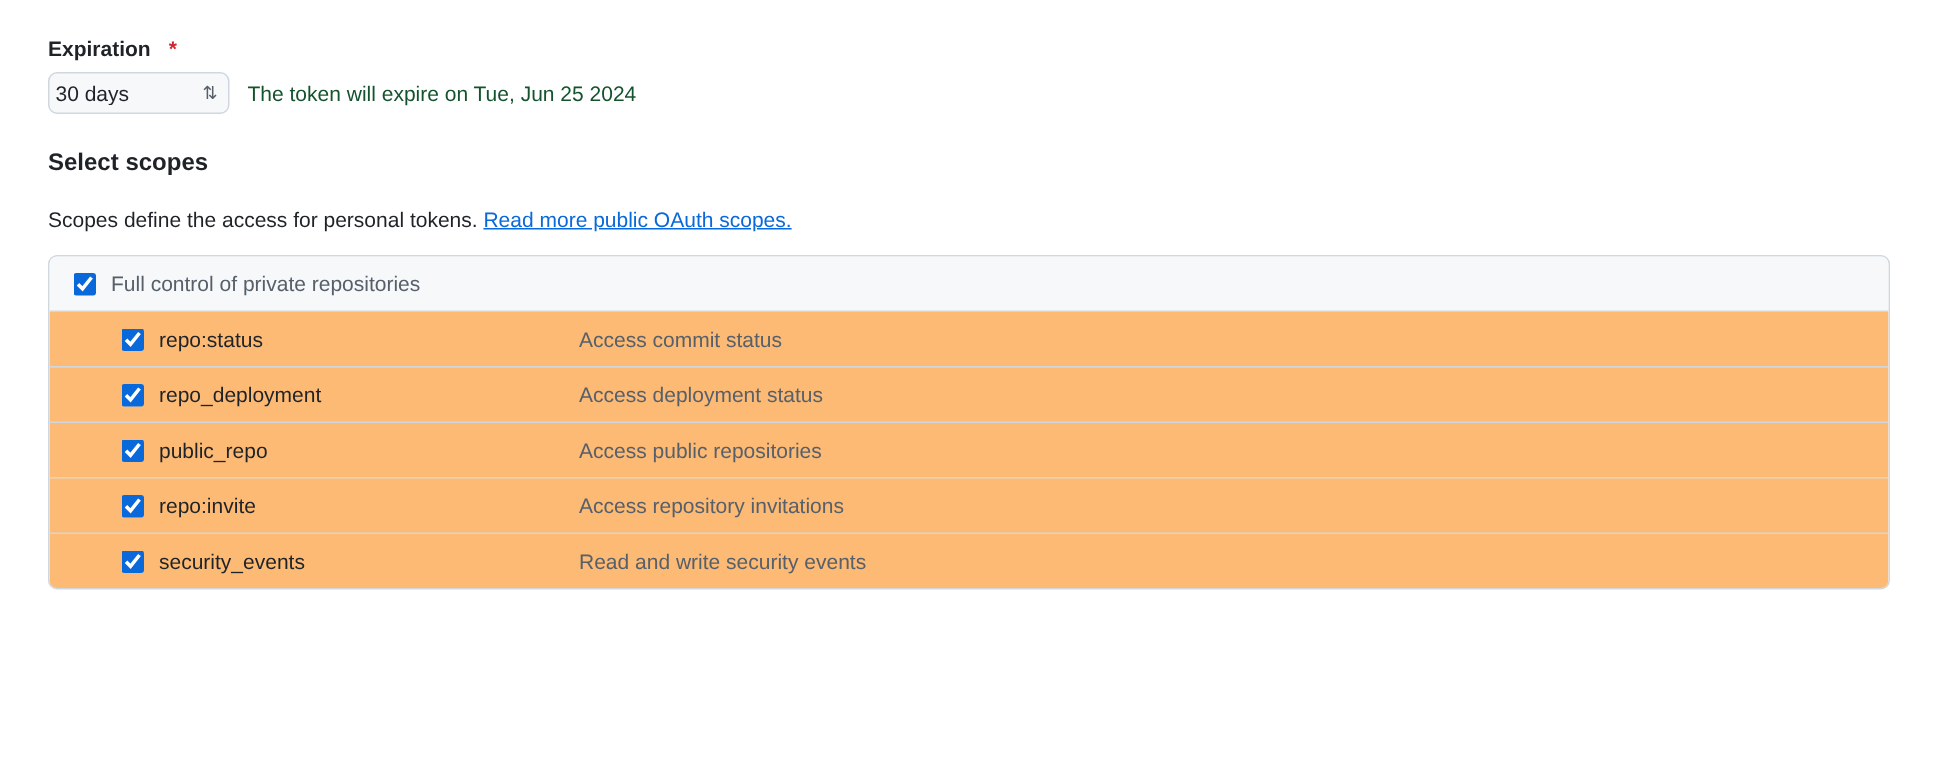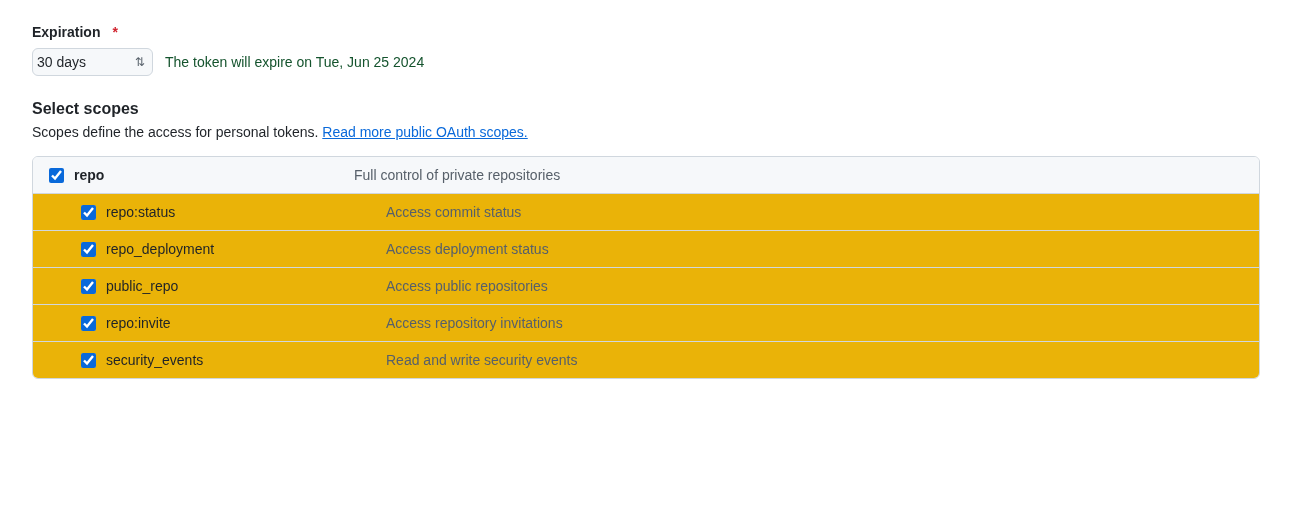--- a/index.html
+++ b/index.html
@@ -65,21 +65,21 @@
       font-size: 14px;
       color: #14532d;
     }
 
     .select-scopes-section { margin-bottom: 20px; }
 
     .select-scopes-title {
       font-size: 16px;
       font-weight: 600;
       color: #1f2328;
-      margin-bottom: 6px;
+      margin-bottom: 20px;
     }
 
     .scopes-description {
       font-size: 14px;
       color: #1f2328;
       margin-bottom: 16px;
     }
 
     .scopes-description a {
       color: #0969da;
@@ -102,21 +102,21 @@
     .scope-row:last-child {
       border-bottom: none;
     }
 
     .scope-row.parent-row {
       background: #f6f8fa;
     }
 
     .scope-row.child-row {
       padding-left: 48px;
-      background: #eab308;
+      background: #fdba74;
     }
 
     .scope-checkbox {
       width: 15px;
       height: 15px;
       margin-right: 10px;
       flex-shrink: 0;
       cursor: pointer;
       accent-color: #0969da;
     }
@@ -172,21 +172,20 @@
   <div class="select-scopes-title">Select scopes</div>
   <div class="scopes-description">
     <span>Scopes define the access for personal tokens.</span>
     <a href="#">Read more public OAuth scopes.</a>
   </div>
 
   <div class="scopes-box">
 
     <div class="scope-row parent-row">
       <input type="checkbox" class="scope-checkbox" checked="" style="">
-      <span class="scope-name">repo</span>
       <span class="scope-description">Full control of private repositories</span>
     </div>
 
     <div class="scope-row child-row">
       <input type="checkbox" class="scope-checkbox" checked="" style="">
       <span class="scope-name child">repo:status</span>
       <span class="scope-description">Access commit status</span>
     </div>
 
     <div class="scope-row child-row">

